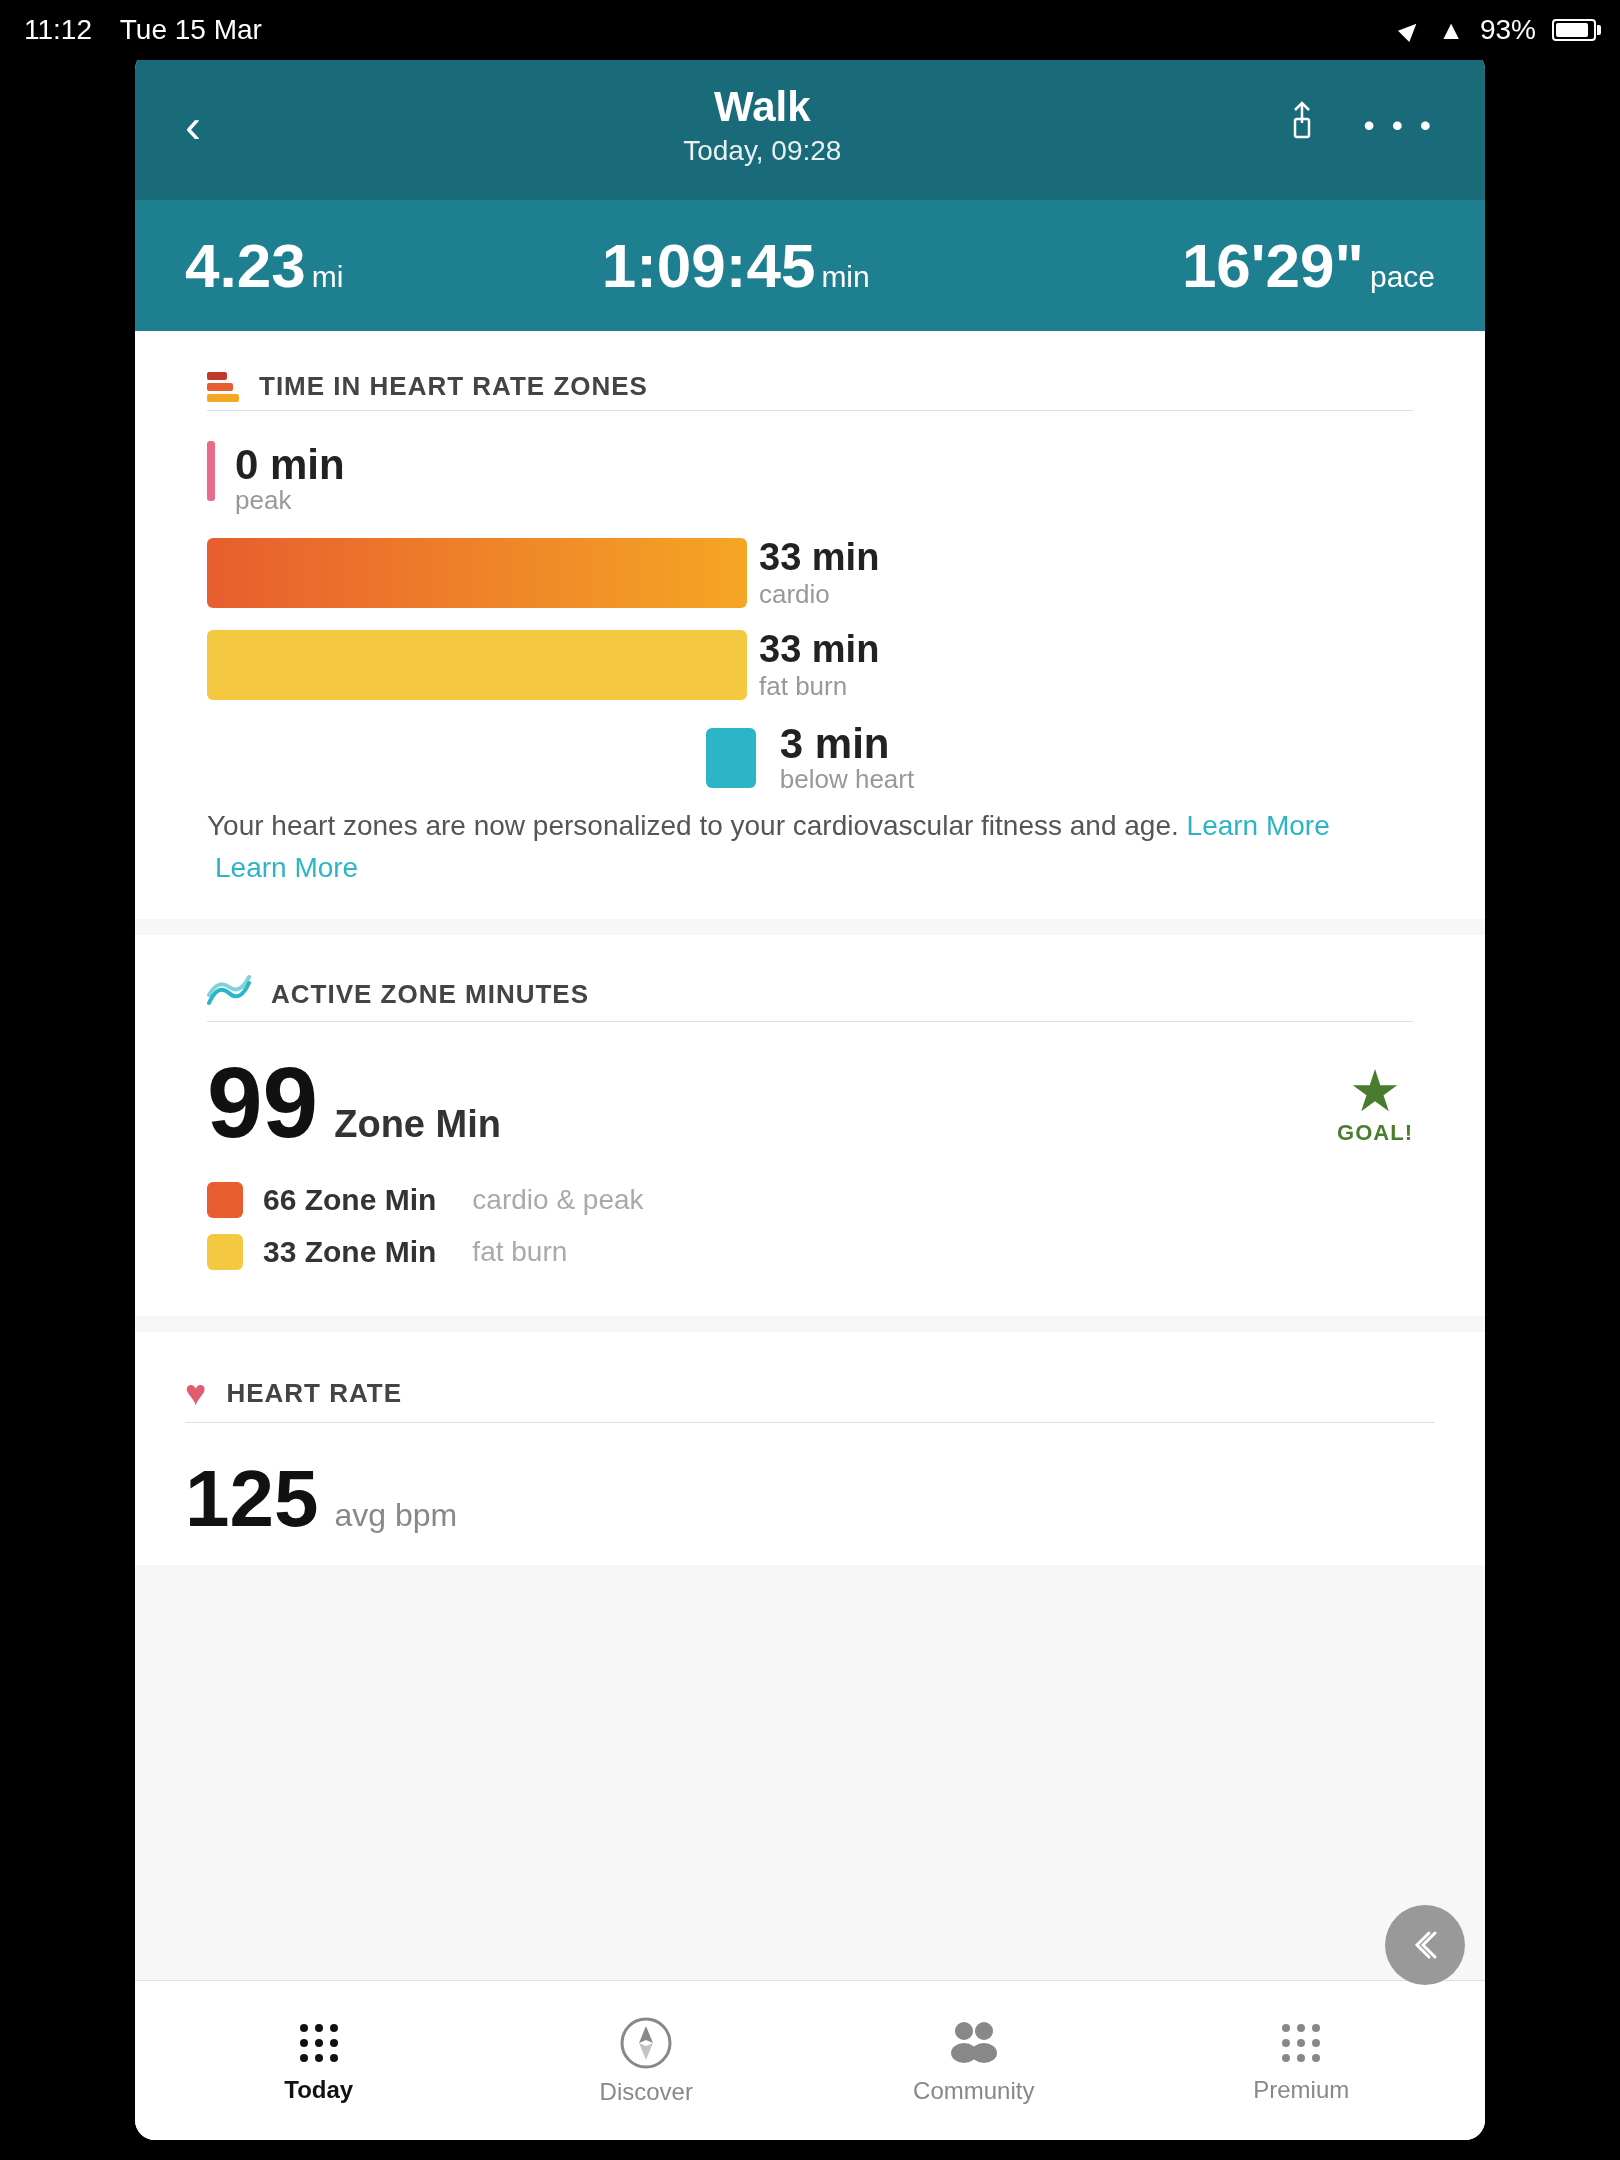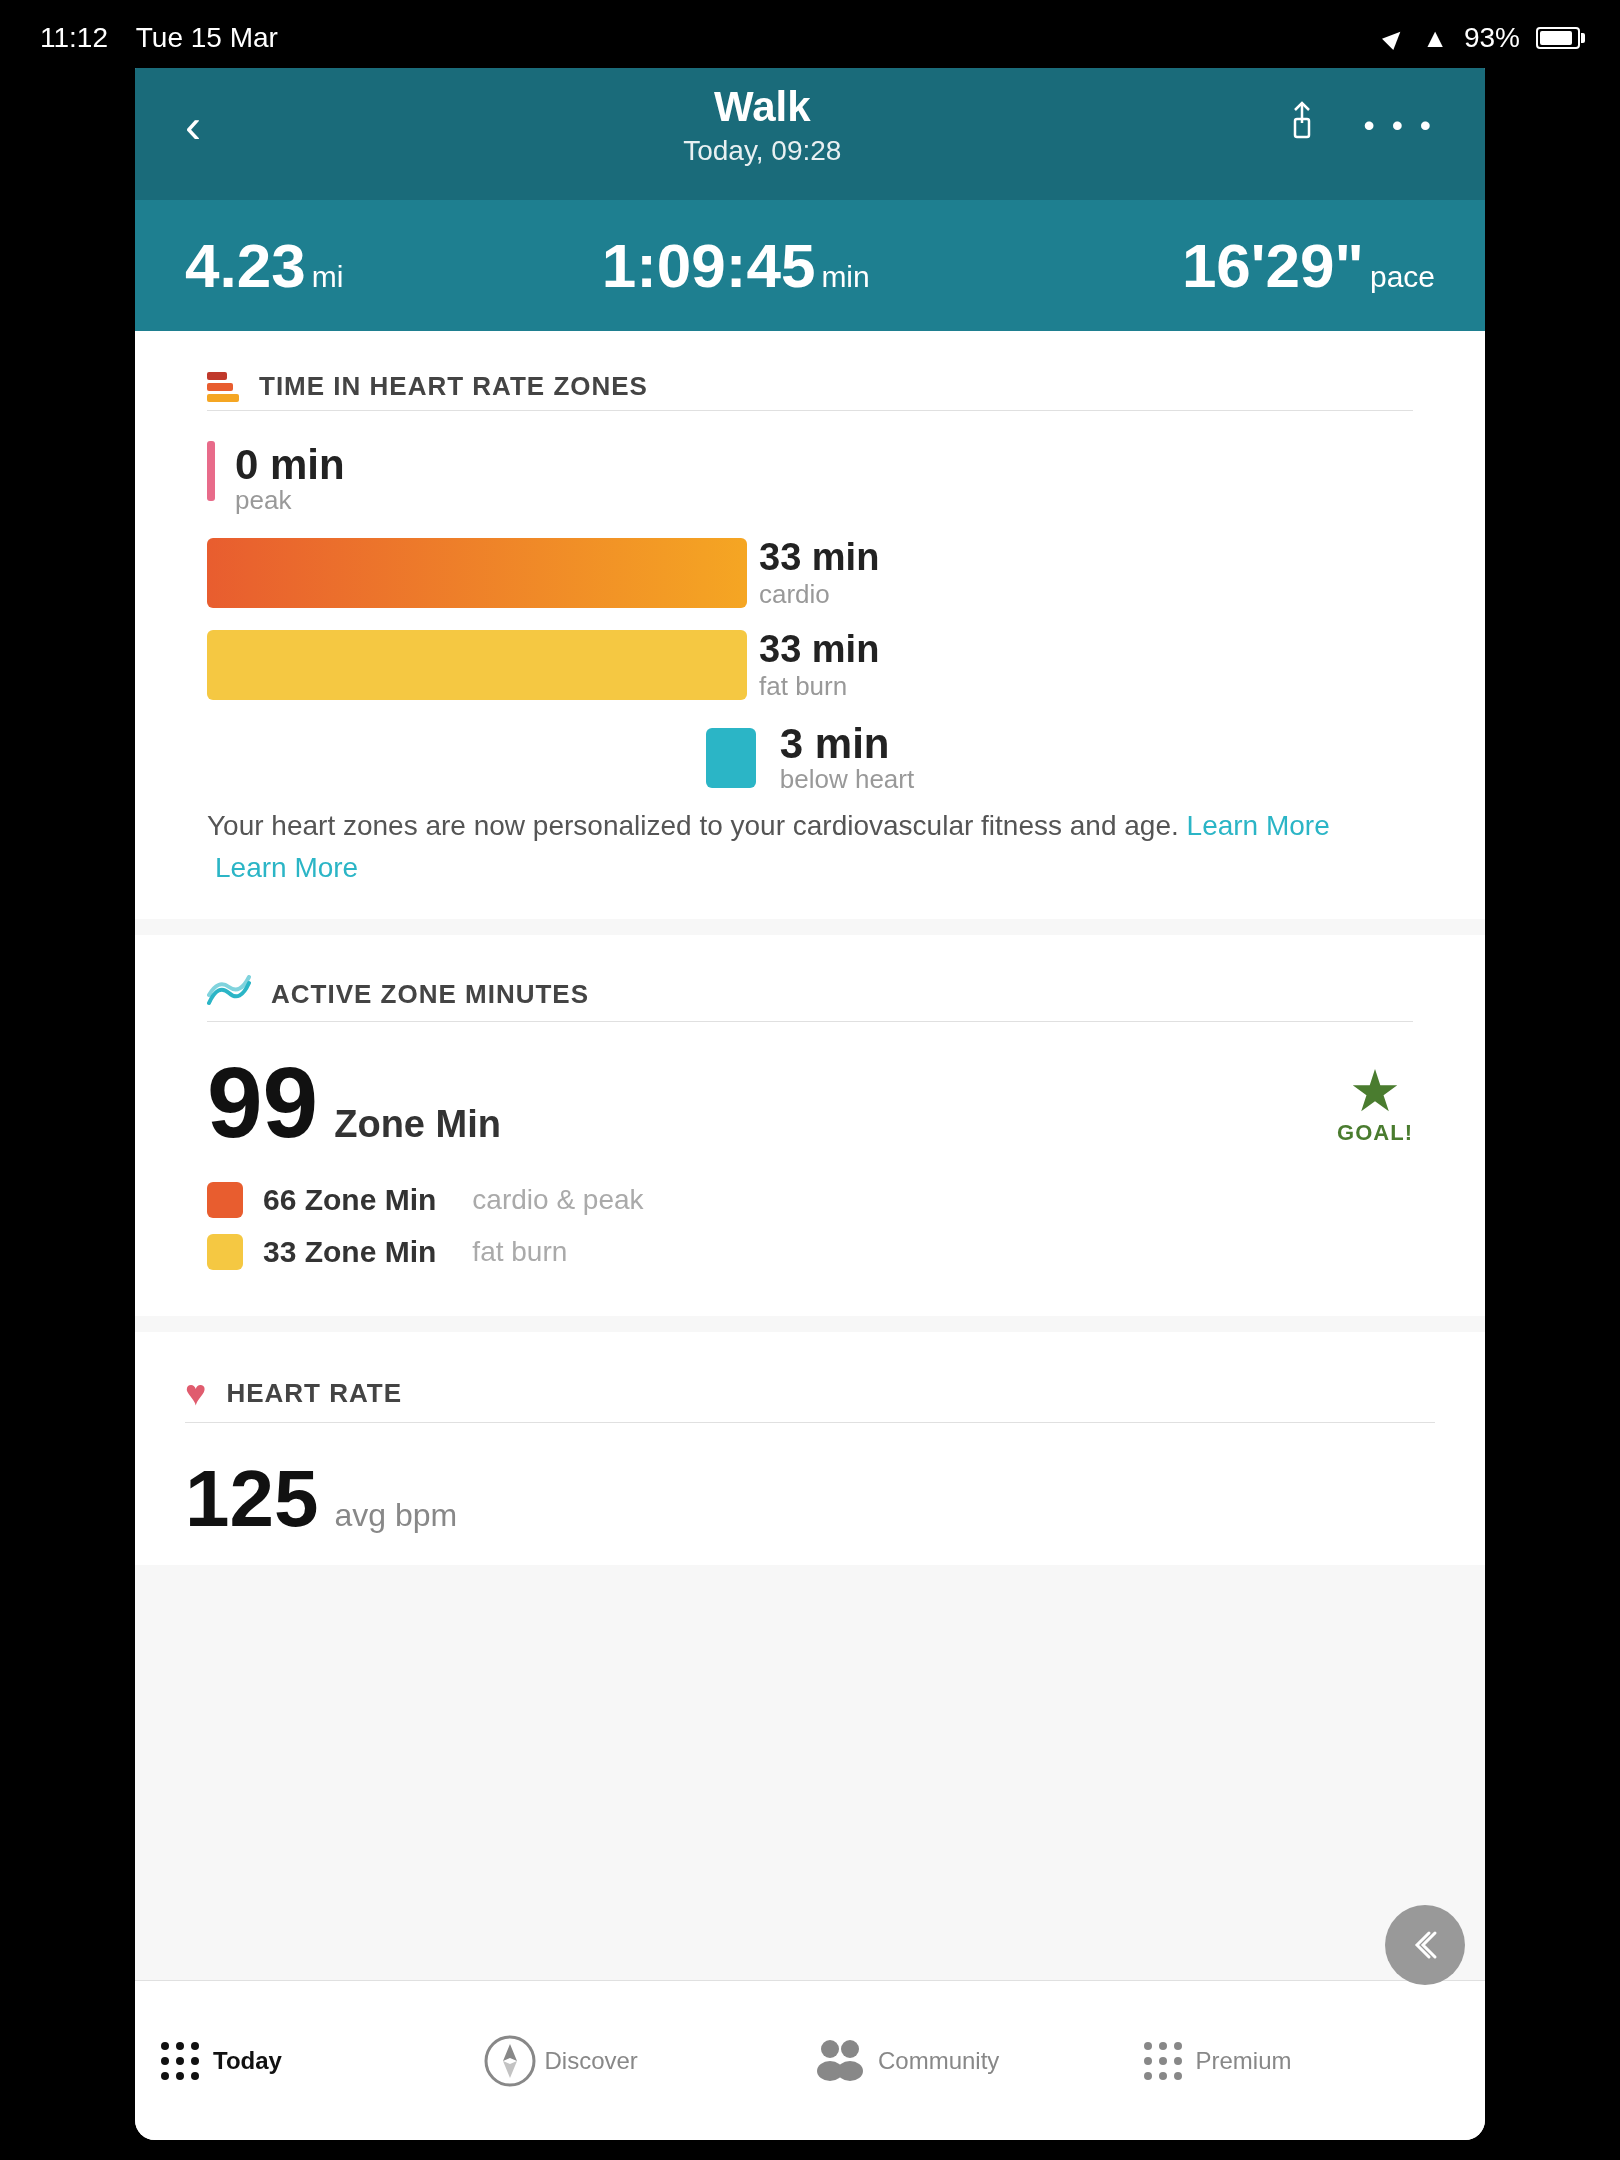--- a/index.html
+++ b/index.html
@@ -8,27 +8,27 @@
       width: 1620px;
       height: 2160px;
       font-family: -apple-system, BlinkMacSystemFont, 'Helvetica Neue', sans-serif;
       overflow: hidden;
       position: relative;
     }
 
     
     .status-bar {
       position: absolute;
-      top: 8px; left: 0; right: 0;
+      top: 0; left: 0; right: 0;
       height: 60px;
       background: #000;
       display: flex;
       align-items: center;
       justify-content: space-between;
-      padding: 0 40px;
+      padding: 0 24px;
       color: #fff;
       font-size: 28px;
       font-weight: 500;
       z-index: 10;
     }
     .status-right {
       display: flex;
       align-items: center;
       gap: 16px;
     }
@@ -383,21 +383,21 @@
       background: #fff;
       border-top: 1px solid #e0e0e0;
       display: flex;
       align-items: center;
       justify-content: space-around;
       flex-shrink: 0;
       padding: 0 20px;
     }
     .nav-item {
       display: flex;
-      flex-direction: row;
+      flex-direction: column;
       align-items: center;
       gap: 8px;
       flex: 1;
       cursor: pointer;
     }
     .nav-label {
       font-size: 24px;
       color: #888;
     }
     .nav-label-active {

